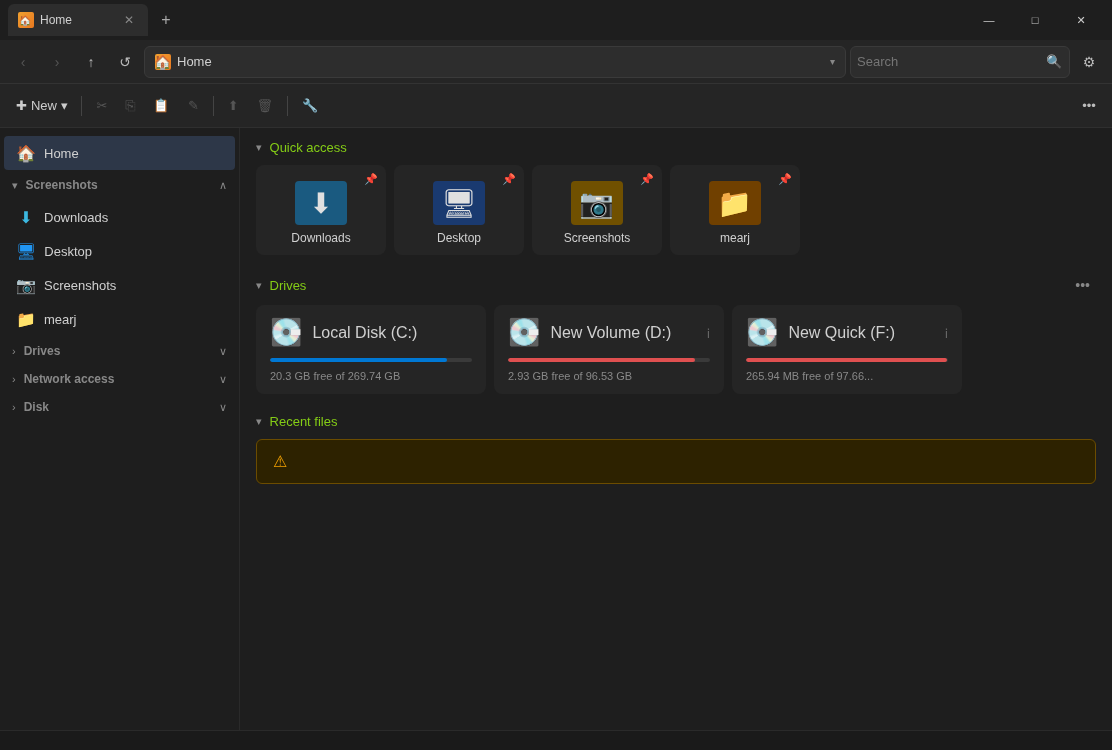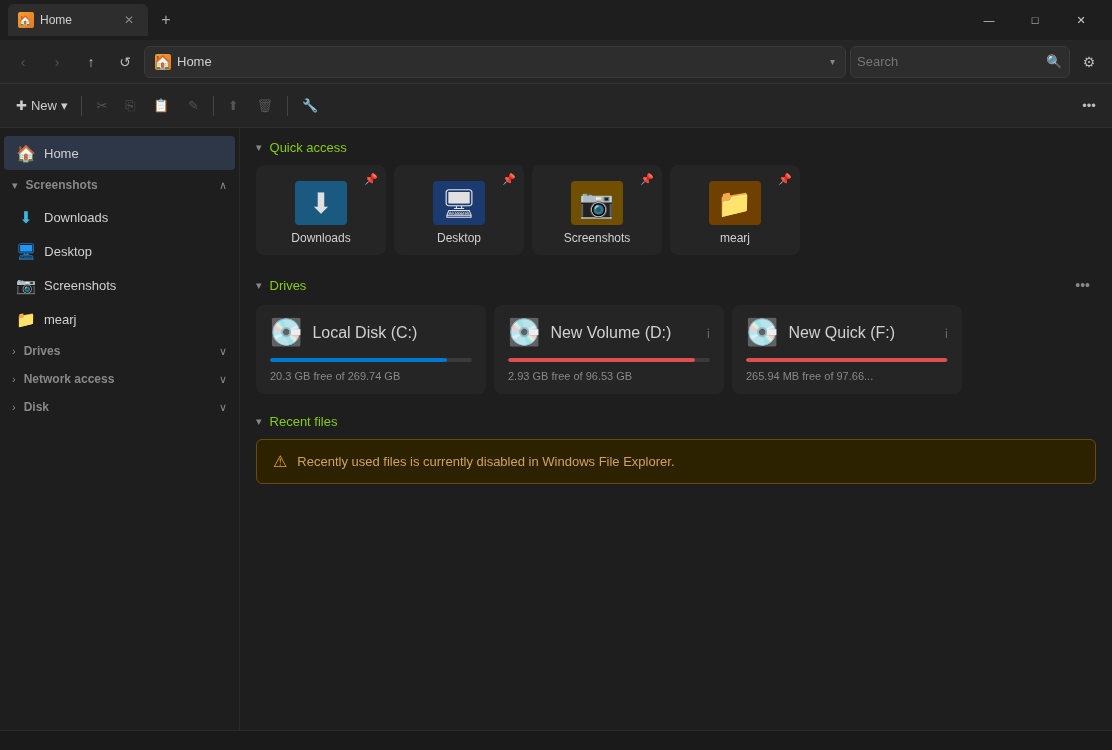--- a/index.html
+++ b/index.html
@@ -568,19 +568,18 @@
         <div class="drive-size-label">265.94 MB free of 97.66...</div>
       </div>
     </div>
 
     <div class="section-header">
       <span class="section-collapse-btn">▾</span>
       <span class="section-title">Recent files</span>
     </div>
     <div class="recent-notice">
       <span class="notice-icon">⚠</span>
-      <span class="notice-text">Recently used files is currently disabled in Windows File Explorer.</span>
     </div>
 
   </div>
 </div>
 
 <div class="status-bar"></div>
 
 </body></html>

